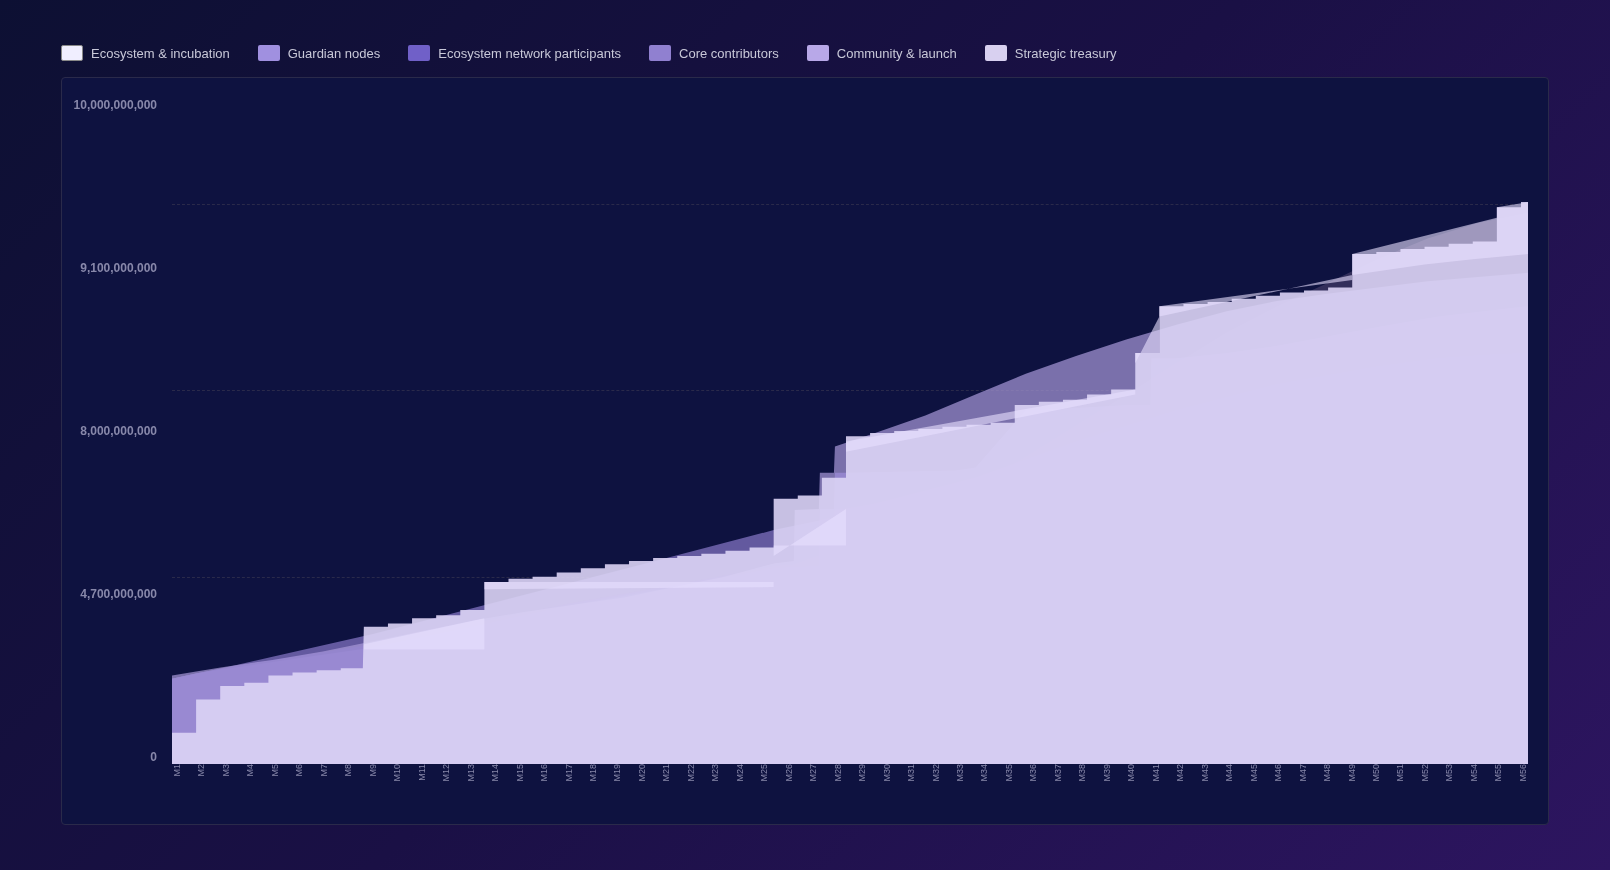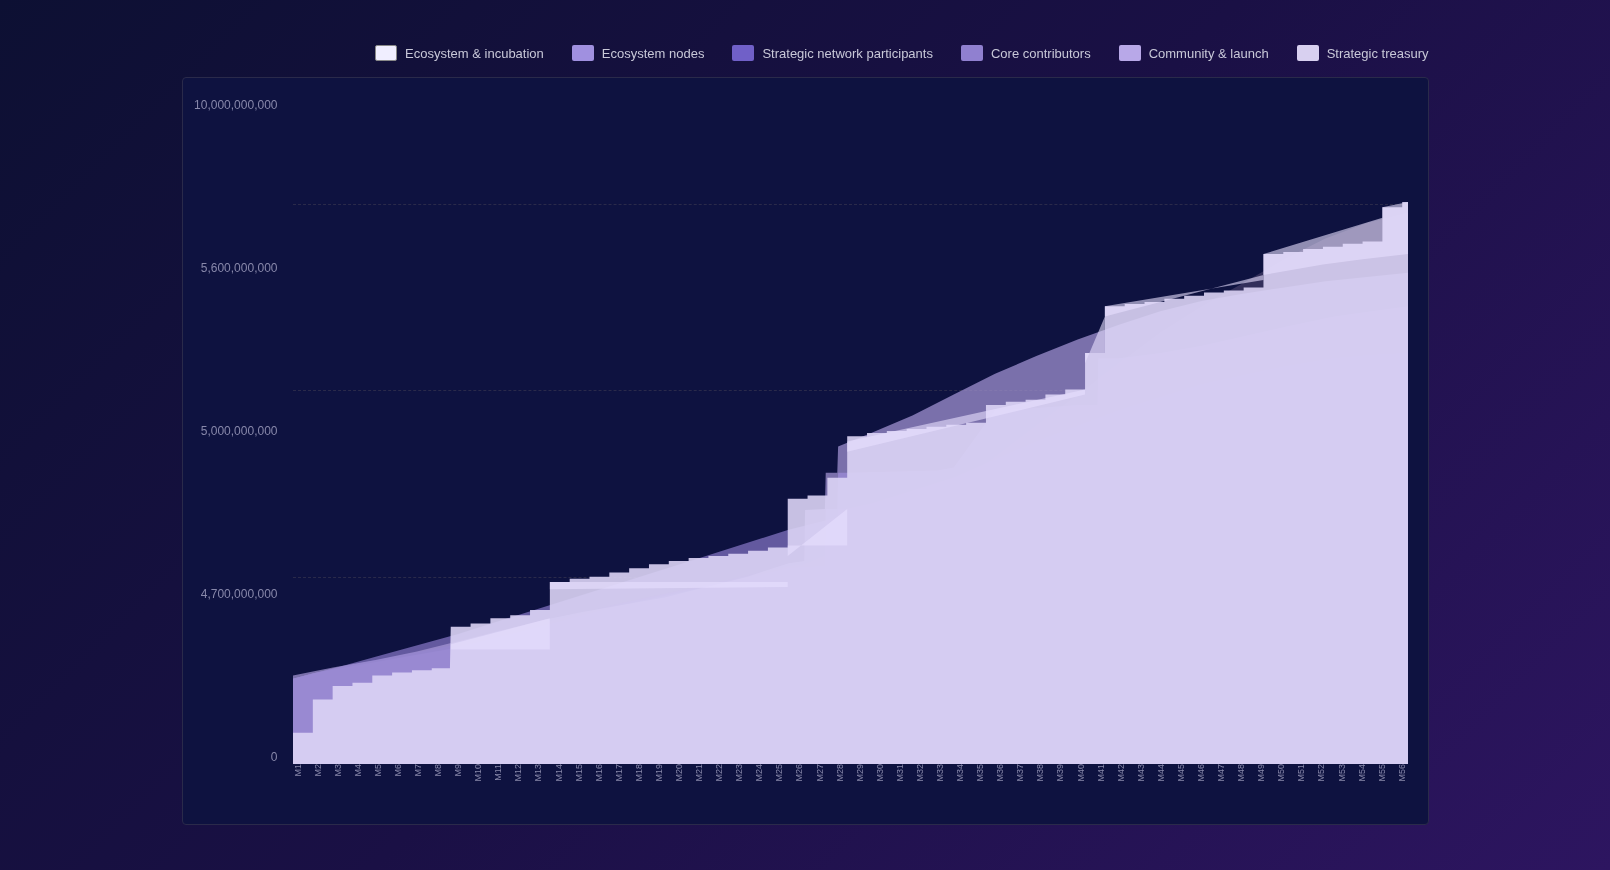--- a/index.html
+++ b/index.html
@@ -7,25 +7,25 @@
       width: 1610px;
       height: 870px;
       background: linear-gradient(135deg, #0d1033 0%, #1a1045 50%, #2d1560 100%);
       display: flex;
       align-items: center;
       justify-content: center;
       font-family: 'Segoe UI', Arial, sans-serif;
       overflow: hidden;
     }
     .chart-container {
-      width: 1247px;
+      width: 1488px;
       height: 780px;
       display: flex;
       flex-direction: column;
-      align-items: flex-end;
+      align-items: flex-start;
     }
     .legend {
       display: flex;
       flex-direction: row;
       align-items: center;
       gap: 28px;
       margin-bottom: 16px;
       flex-wrap: nowrap;
     }
     .legend-item {
@@ -68,20 +68,21 @@
       bottom: 60px;
       display: flex;
       flex-direction: column-reverse;
       justify-content: space-between;
       padding-right: 10px;
     }
     .y-label {
       color: #8888aa;
       font-size: 12px;
       text-align: right;
+      font-weight: bold;
     }
     .gridline {
       position: absolute;
       left: 110px;
       right: 20px;
       height: 1px;
       border-top: 1px dashed #2a2a4a;
     }
     .x-axis-labels {
       position: absolute;
@@ -111,47 +112,47 @@
 <body>
 
 <div class="chart-container">
   <div class="legend">
     <div class="legend-item">
       <div class="legend-swatch" style="background:#f0eeff;border:1px solid #888;"></div>
       <span class="legend-label">Ecosystem &amp; incubation</span>
     </div>
     <div class="legend-item">
       <div class="legend-swatch" style="background:#a090e0;"></div>
-      <span class="legend-label">Ecosystem nodes</span>
+      <span class="legend-label">Guardian nodes</span>
     </div>
     <div class="legend-item">
       <div class="legend-swatch" style="background:#7060c8;"></div>
-      <span class="legend-label">Strategic network participants</span>
+      <span class="legend-label">Ecosystem network participants</span>
     </div>
     <div class="legend-item">
       <div class="legend-swatch" style="background:#9080d0;"></div>
       <span class="legend-label">Core contributors</span>
     </div>
     <div class="legend-item">
       <div class="legend-swatch" style="background:#b8a8e8;"></div>
       <span class="legend-label">Community &amp; launch</span>
     </div>
     <div class="legend-item">
       <div class="legend-swatch" style="background:#d8d0f0;"></div>
       <span class="legend-label">Strategic treasury</span>
     </div>
   </div>
 
   <div class="chart-area">
 
     <div class="y-axis-labels">
       <span class="y-label">0</span>
       <span class="y-label">4,700,000,000</span>
-      <span class="y-label">5,000,000,000</span>
-      <span class="y-label">5,600,000,000</span>
+      <span class="y-label">8,000,000,000</span>
+      <span class="y-label">9,100,000,000</span>
       <span class="y-label">10,000,000,000</span>
     </div>
 
     <div class="gridline" style="bottom: calc(60px + 0%)"></div>
     <div class="gridline" style="bottom: calc(60px + 25%)"></div>
     <div class="gridline" style="bottom: calc(60px + 50%)"></div>
     <div class="gridline" style="bottom: calc(60px + 75%)"></div>
 
     <div class="chart-inner">
       <svg class="chart-svg" viewBox="0 0 1350 640" preserveAspectRatio="none">

